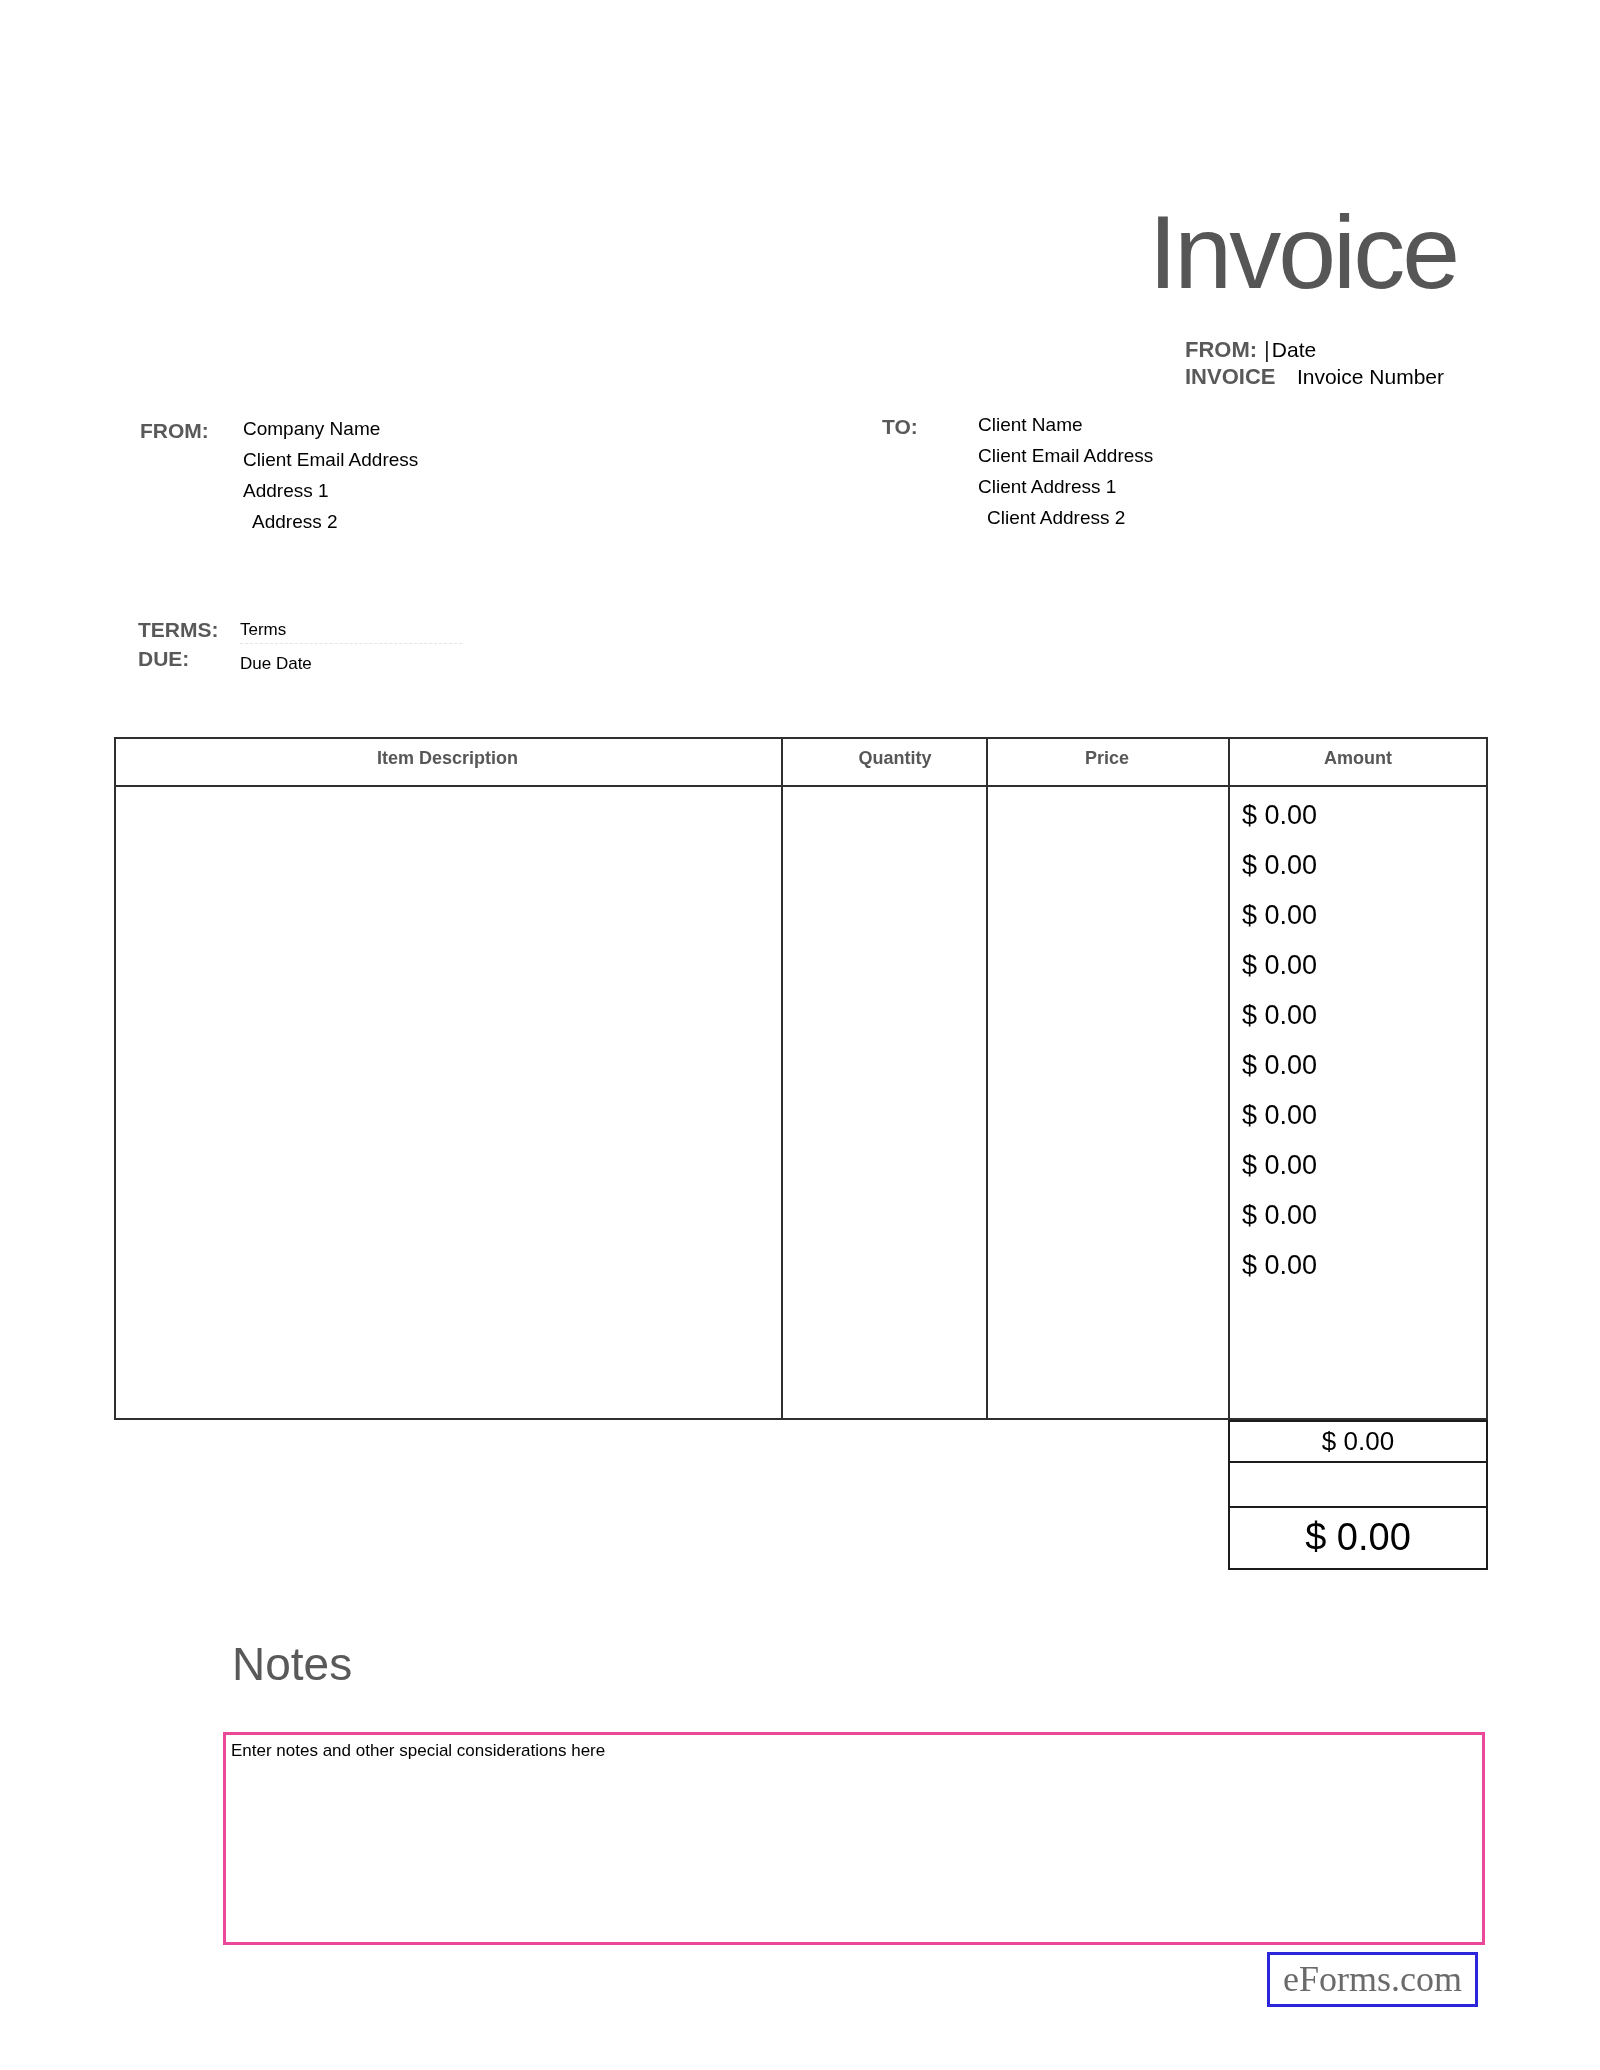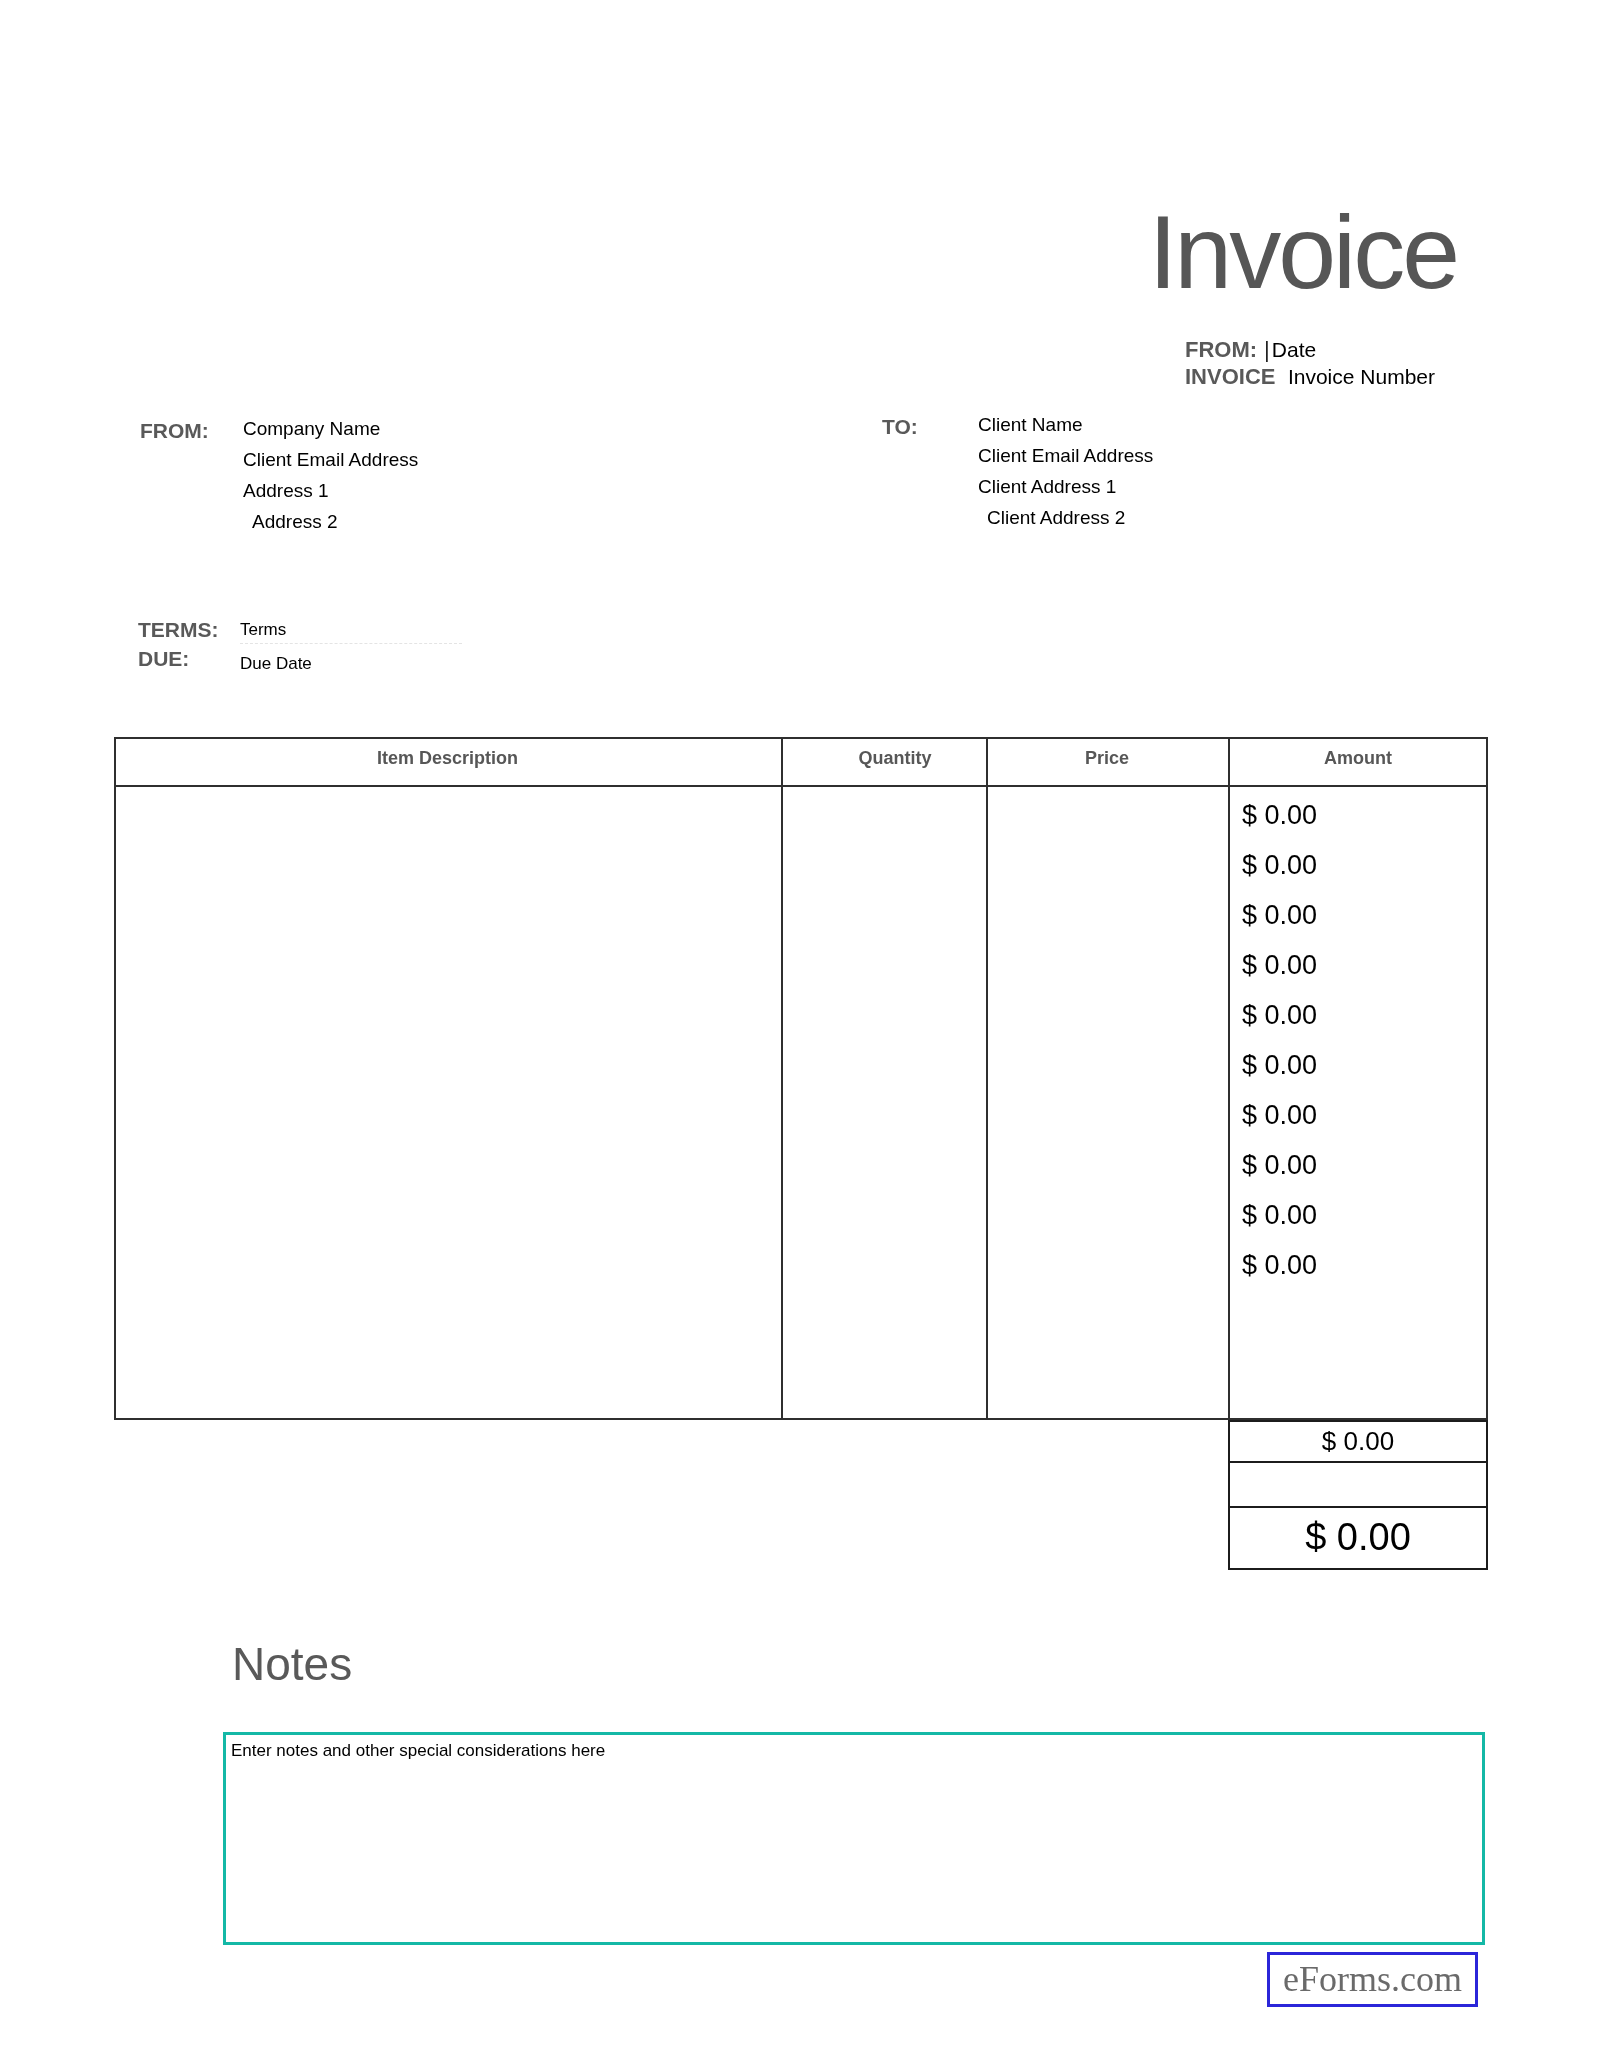--- a/index.html
+++ b/index.html
@@ -55,21 +55,21 @@
   .tax-box{top:1461px;height:47px;}
   .tax-box .val{font-size:26px;line-height:43px;}
   .balance-box{top:1506px;height:64px;}
   .balance-box .val{font-size:38px;line-height:58px;}
   .subtotal-label{top:1424px;font-size:25px;}
   .tax-label{top:1469px;font-size:25px;}
   .balance-label{top:1509px;font-size:40px;letter-spacing:-1px;}
 
   
   .notes-heading{left:232px;top:1637px;font-size:46px;color:var(--label-gray);}
-  .notes-box{left:223px;top:1732px;width:1262px;height:213px;border:3px solid #14b8a6;}
+  .notes-box{left:223px;top:1732px;width:1262px;height:213px;border:3px solid #ec4899;}
   .notes-placeholder{left:5px;top:6px;font-size:17px;color:var(--text-black);white-space:nowrap;}
 
   
   .brand-box{
     left:1267px;top:1952px;width:211px;height:55px;border:3px solid var(--brand-blue);
     text-align:center;
   }
   .brand-text{
     font-family:"Liberation Serif", serif;font-size:36px;line-height:48px;color:var(--brand-gray);
     white-space:nowrap;
@@ -80,21 +80,21 @@
 
 <div class="page">
 
   <div class="abs title">Invoice</div>
 
   <div class="abs meta-row" style="top:337px;">
     <span class="meta-label">FROM:</span><span class="meta-sep">|</span><span class="meta-value">Date</span>
   </div>
   <div class="abs meta-row" style="top:364px;">
     <span class="meta-label">INVOICE</span>
-    <span class="meta-value" style="margin-left:8px;">Invoice Number</span>
+    <span class="meta-value" style="margin-left:17px;">Invoice Number</span>
   </div>
 
   <div class="abs blk-label" style="left:140px;top:419px;">FROM:</div>
   <div class="abs lines" style="left:243px;top:420px;">
       <div>Company Name</div>
       <div>Client Email Address</div>
       <div>Address 1</div>
       <div>Address 2</div>
     </div>
 

